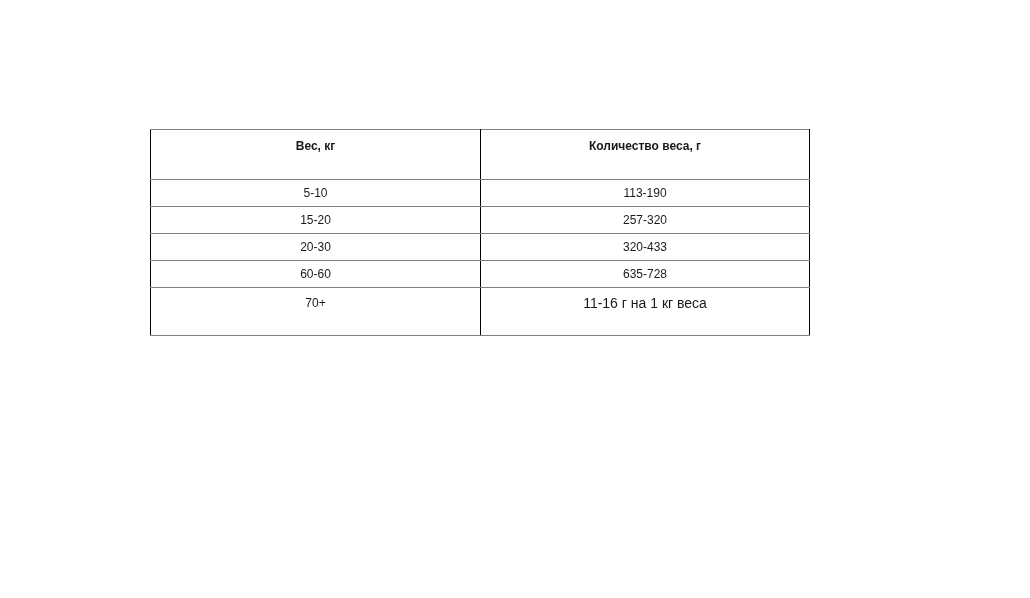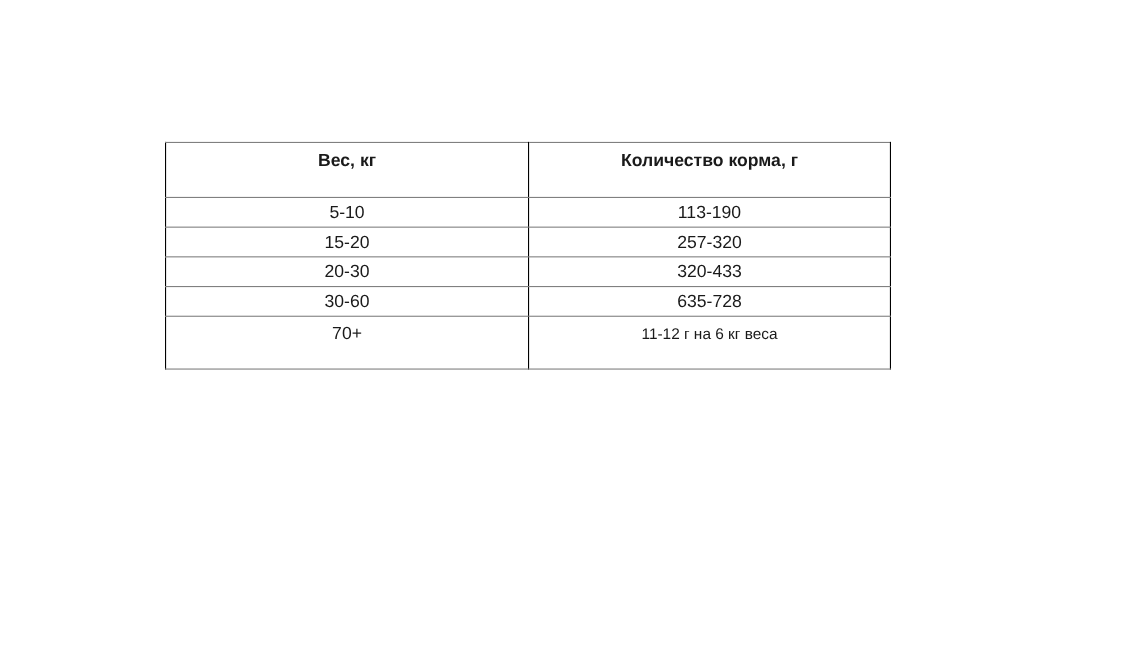--- a/index.html
+++ b/index.html
@@ -25,21 +25,21 @@
     table-layout: fixed;
   }
   .feeding-table th,
   .feeding-table td {
     border-left: 1px solid var(--v-border, #000000);
     border-right: 1px solid var(--v-border, #000000);
     border-top: 1.5px solid var(--h-border, #808080);
     border-bottom: 1.5px solid var(--h-border, #808080);
     text-align: center;
     padding: 0;
-    font-size: 16px;
+    font-size: 12px;
     line-height: 19px;
     overflow: hidden;
   }
   .feeding-table col.col-weight { width: 330px; }
   .feeding-table col.col-amount { width: 329px; }
   .feeding-table thead th {
     height: 42px;
     vertical-align: top;
     padding-top: 7px;
     font-weight: bold;
@@ -64,39 +64,39 @@
 
 <div class="page" style="--page-bg: #ffffff; --text-color: #1a1a1a; --h-border: #808080; --v-border: #000000;">
   <table class="feeding-table">
     <colgroup>
       <col class="col-weight">
       <col class="col-amount">
     </colgroup>
     <thead>
       <tr>
         <th>Вес, кг</th>
-        <th>Количество корма, г</th>
+        <th>Количество веса, г</th>
       </tr>
     </thead>
     <tbody>
       <tr class="data-row">
         <td class="weight-cell">5-10</td>
         <td class="amount-cell">113-190</td>
       </tr>
       <tr class="data-row">
         <td class="weight-cell">15-20</td>
         <td class="amount-cell">257-320</td>
       </tr>
       <tr class="data-row">
         <td class="weight-cell">20-30</td>
         <td class="amount-cell">320-433</td>
       </tr>
       <tr class="data-row">
-        <td class="weight-cell">30-60</td>
+        <td class="weight-cell">60-60</td>
         <td class="amount-cell">635-728</td>
       </tr>
       <tr class="last-row">
         <td class="weight-cell">70+</td>
-        <td class="amount-cell">11-12 г на 6 кг веса</td>
+        <td class="amount-cell">11-16 г на 1 кг веса</td>
       </tr>
     </tbody>
   </table>
 </div>
 
 </body></html>

